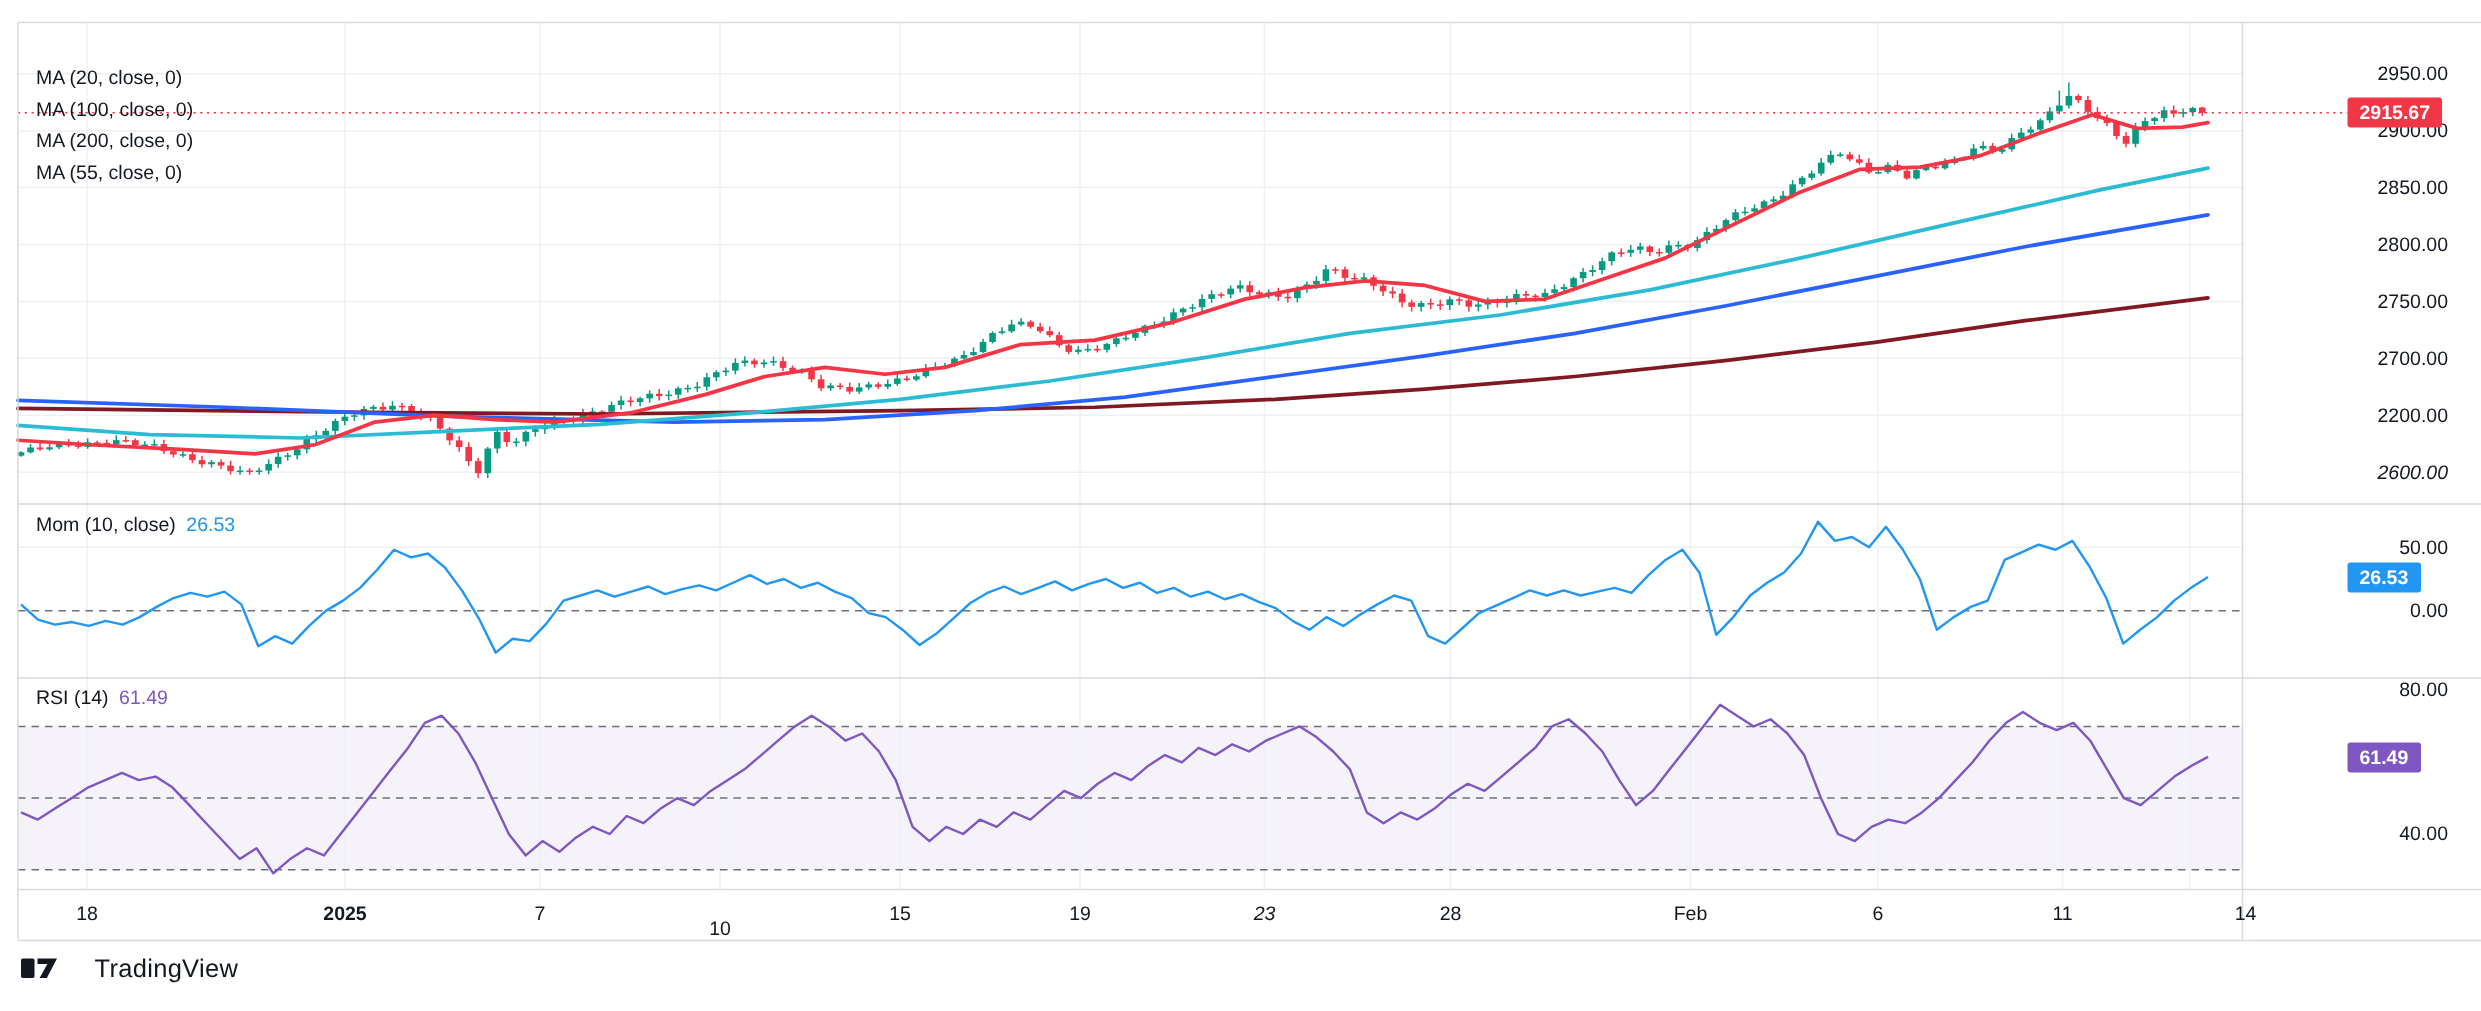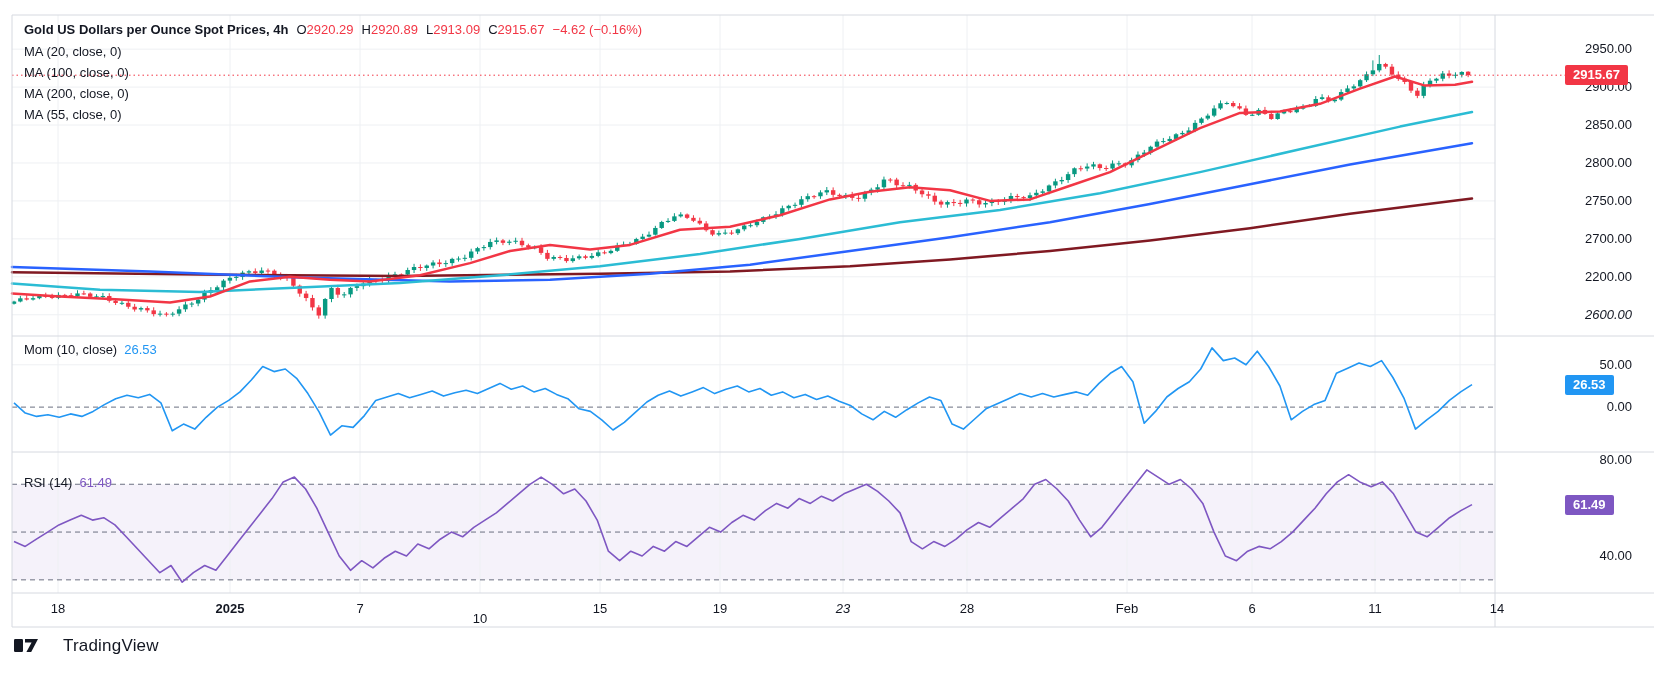--- a/index.html
+++ b/index.html
@@ -550,34 +550,31 @@
         <line x1="12" y1="15" x2="1654" y2="15" stroke="#D6D9E0" stroke-width="1"></line>
         <line x1="12" y1="336" x2="1654" y2="336" stroke="#D6D9E0" stroke-width="1"></line>
         <line x1="12" y1="452" x2="1654" y2="452" stroke="#D6D9E0" stroke-width="1"></line>
         <line x1="12" y1="593" x2="1654" y2="593" stroke="#D6D9E0" stroke-width="1"></line>
         <line x1="12" y1="627" x2="1654" y2="627" stroke="#D6D9E0" stroke-width="1"></line>
         <line x1="12" y1="15" x2="12" y2="627" stroke="#D6D9E0" stroke-width="1"></line>
         <line x1="1495" y1="15" x2="1495" y2="627" stroke="#D6D9E0" stroke-width="1"></line>
       </g>
     </svg>
 
-  <div class="abs hdr">
-    <span>Gold US Dollars per Ounce Spot Prices, 4h</span><span class="ohlc-letter">O</span><span class="ohlc-value">2920.29</span><span class="ohlc-letter">H</span><span class="ohlc-value">2920.89</span><span class="ohlc-letter">L</span><span class="ohlc-value">2913.09</span><span class="ohlc-letter">C</span><span class="ohlc-value">2915.67</span><span class="change">−4.62 (−0.16%)</span>
-  </div>
 
   <div class="abs ma-row" style="top:44px"><span>MA (20, close, 0)</span></div>
   <div class="abs ma-row" style="top:65px"><span>MA (100, close, 0)</span></div>
   <div class="abs ma-row" style="top:86px"><span>MA (200, close, 0)</span></div>
   <div class="abs ma-row" style="top:107px"><span>MA (55, close, 0)</span></div>
 
   <div class="abs ind-legend" style="top:342px">
     <span>Mom (10, close)</span><span class="ind-value" style="color:#2196F3">26.53</span>
   </div>
 
-  <div class="abs ind-legend" style="top:475px">
+  <div class="abs ind-legend" style="top:457px">
     <span>RSI (14)</span><span class="ind-value" style="color:#7E57C2">61.49</span>
   </div>
 
   <div id="price-axis">
       <div class="abs axis-label" style="top: 41.1489px;">2950.00</div>
       <div class="abs axis-label" style="top: 79.0922px;">2900.00</div>
       <div class="abs axis-label" style="top: 117.035px;">2850.00</div>
       <div class="abs axis-label" style="top: 154.979px; text-align: center;">2800.00</div>
       <div class="abs axis-label" style="top: 192.922px;">2750.00</div>
       <div class="abs axis-label" style="top: 230.865px;">2700.00</div>

